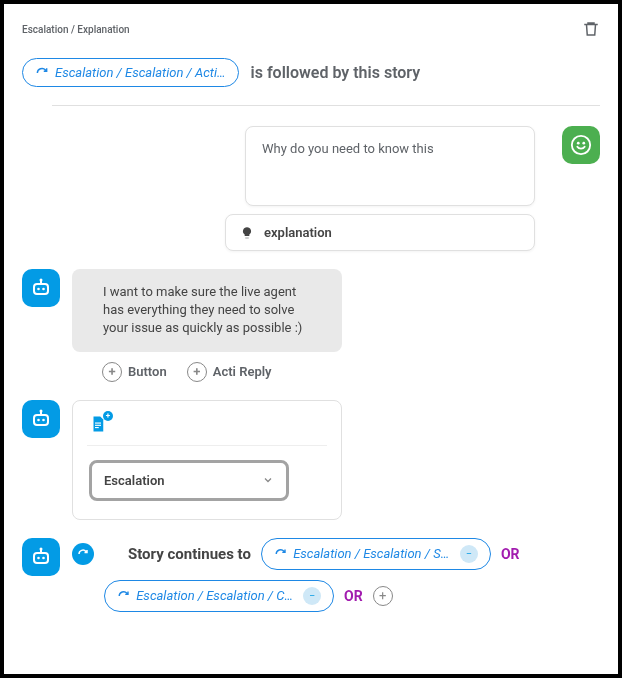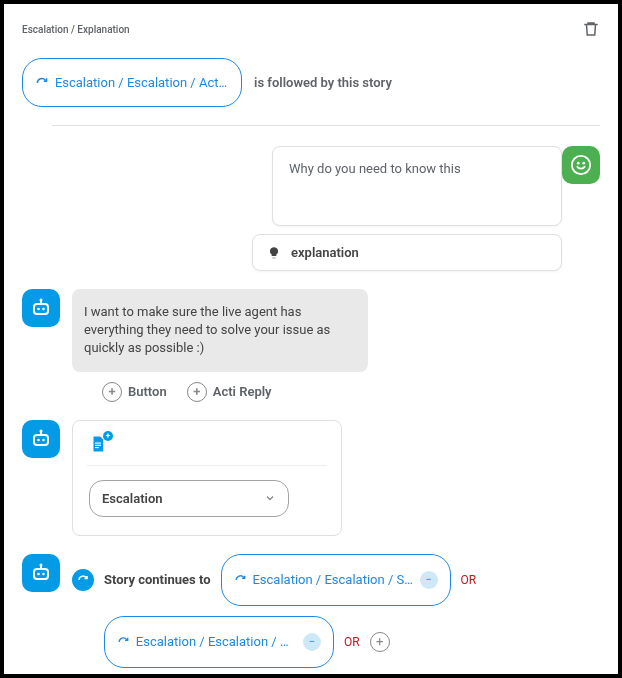--- a/index.html
+++ b/index.html
@@ -15,29 +15,29 @@
     font-size: 13px;
   }
   .header { display: flex; justify-content: space-between; align-items: center; margin-bottom: 20px; }
   .title { font-size: 10px; color: #5f6368; font-weight: 500; }
   .trash-icon { cursor: pointer; color: #5f6368; }
 
   .chip-row { display: flex; align-items: center; gap: 12px; margin-bottom: 18px; flex-wrap: wrap; }
   .story-chip {
     display: inline-flex; align-items: center; gap: 6px;
     border: 1.5px solid #1e88e5; border-radius: 20px;
-    padding: 16px 12px; color: #1e88e5; font-size: 13px;
-    max-width: 220px; background: #fff;
+    padding: 6px 12px; color: #1e88e5; font-size: 13px;
+    max-width: 220px; background: #fff; font-style: italic;
   }
   .story-chip .label { white-space: nowrap; overflow: hidden; text-overflow: ellipsis; }
-  .followed-txt { color: #5f6368; font-weight: 600; font-size: 13px; }
+  .followed-txt { color: #5f6368; font-weight: 600; font-size: 16px; }
 
   .divider { height: 1px; background: #e0e0e0; margin: 0 0 20px 30px; }
 
-  .user-block { display: flex; justify-content: flex-end; align-items: flex-start; gap: 0; margin-bottom: 10px; }
+  .user-block { display: flex; justify-content: flex-end; align-items: flex-start; gap: 27px; margin-bottom: 10px; }
   .user-msgs { display: flex; flex-direction: column; align-items: flex-end; gap: 8px; max-width: 310px; flex:1; }
   .user-bubble {
     background: #fff; border: 1px solid #e0e0e0; border-radius: 8px;
     padding: 14px 16px; width: 290px; min-height: 80px; color: #5f6368;
     box-shadow: 0 1px 3px rgba(0,0,0,0.05);
   }
   .intent-pill {
     background: #fff; border: 1px solid #e0e0e0; border-radius: 8px;
     padding: 10px 14px; width: 310px; display: flex; align-items: center; gap: 10px;
     font-weight: 600; color: #444;
@@ -47,54 +47,54 @@
     width: 38px; height: 38px; border-radius: 10px; background: #4caf50;
     display: flex; align-items: center; justify-content: center;
   }
 
   .bot-row { display: flex; align-items: flex-start; gap: 12px; margin: 18px 0 10px 0; }
   .avatar-bot {
     width: 38px; height: 38px; border-radius: 10px; background: #039be5;
     display: flex; align-items: center; justify-content: center; flex-shrink: 0;
   }
   .bot-bubble {
-    background: #e9e9e9; border-radius: 8px; padding: 14px 12px;
-    width: 296px; color: #444; line-height: 1.4;
+    background: #e9e9e9; border-radius: 8px; padding: 14px 31px;
+    width: 270px; color: #444; line-height: 1.4;
   }
 
   .actions-row { display: flex; gap: 20px; margin: 6px 0 18px 80px; }
   .action-btn { display: flex; align-items: center; gap: 6px; color: #5f6368; font-weight: 600; cursor: pointer; font-size: 13px; }
 
   .form-card {
     border: 1px solid #e0e0e0; border-radius: 8px; padding: 14px 16px 18px 16px;
     width: 270px; background: #fff;
   }
   .form-head { display: flex; align-items: center; gap: 10px; font-weight: 700; color: #444; margin-bottom: 12px; position: relative; }
   .form-head .file-icon { position: relative; }
   .form-head .plus-badge {
     position: absolute; top: -4px; right: -6px; width: 10px; height: 10px;
     background: #039be5; border-radius: 50%; display:flex; align-items:center; justify-content:center;
     color:#fff; font-size:8px; line-height:1;
   }
   .form-divider { height:1px; background:#eee; margin: 0 -2px 14px -2px; }
   .select {
-    border: 1px solid #a3a3a3; border-radius: 14px; padding: 10px 12px;
+    border: 3px solid #a3a3a3; border-radius: 8px; padding: 10px 12px;
     display: flex; justify-content: space-between; align-items: center;
     color: #444; font-weight: 600; cursor: pointer; width: 200px;
   }
   .cont-badge {
     width: 22px; height: 22px; border-radius: 50%; background: #039be5;
     display:flex; align-items:center; justify-content:center; flex-shrink:0;
   }
-  .cont-text { font-weight: 700; color: #444; font-size: 13px; }
+  .cont-text { font-weight: 700; color: #444; font-size: 15px; margin-left: 24px; }
   .remove-dot {
     width: 18px; height: 18px; border-radius: 50%; background: #cfe8f7;
     display:flex; align-items:center; justify-content:center; color:#039be5; font-size:11px; flex-shrink:0;
   }
-  .or-txt { color: #b91c1c; font-weight: 400; font-size: 12px; }
+  .or-txt { color: #a21caf; font-weight: 700; font-size: 14px; }
   .add-circle {
     width: 20px; height: 20px; border: 1.5px solid #888; border-radius: 50%;
     display:flex; align-items:center; justify-content:center; color:#888; font-size:13px; cursor:pointer;
   }
   .row-inline { display:flex; align-items:center; gap:8px; }
   .chev { color:#888; }
   svg { display:block; }
 </style>
 </head>
 <body>

